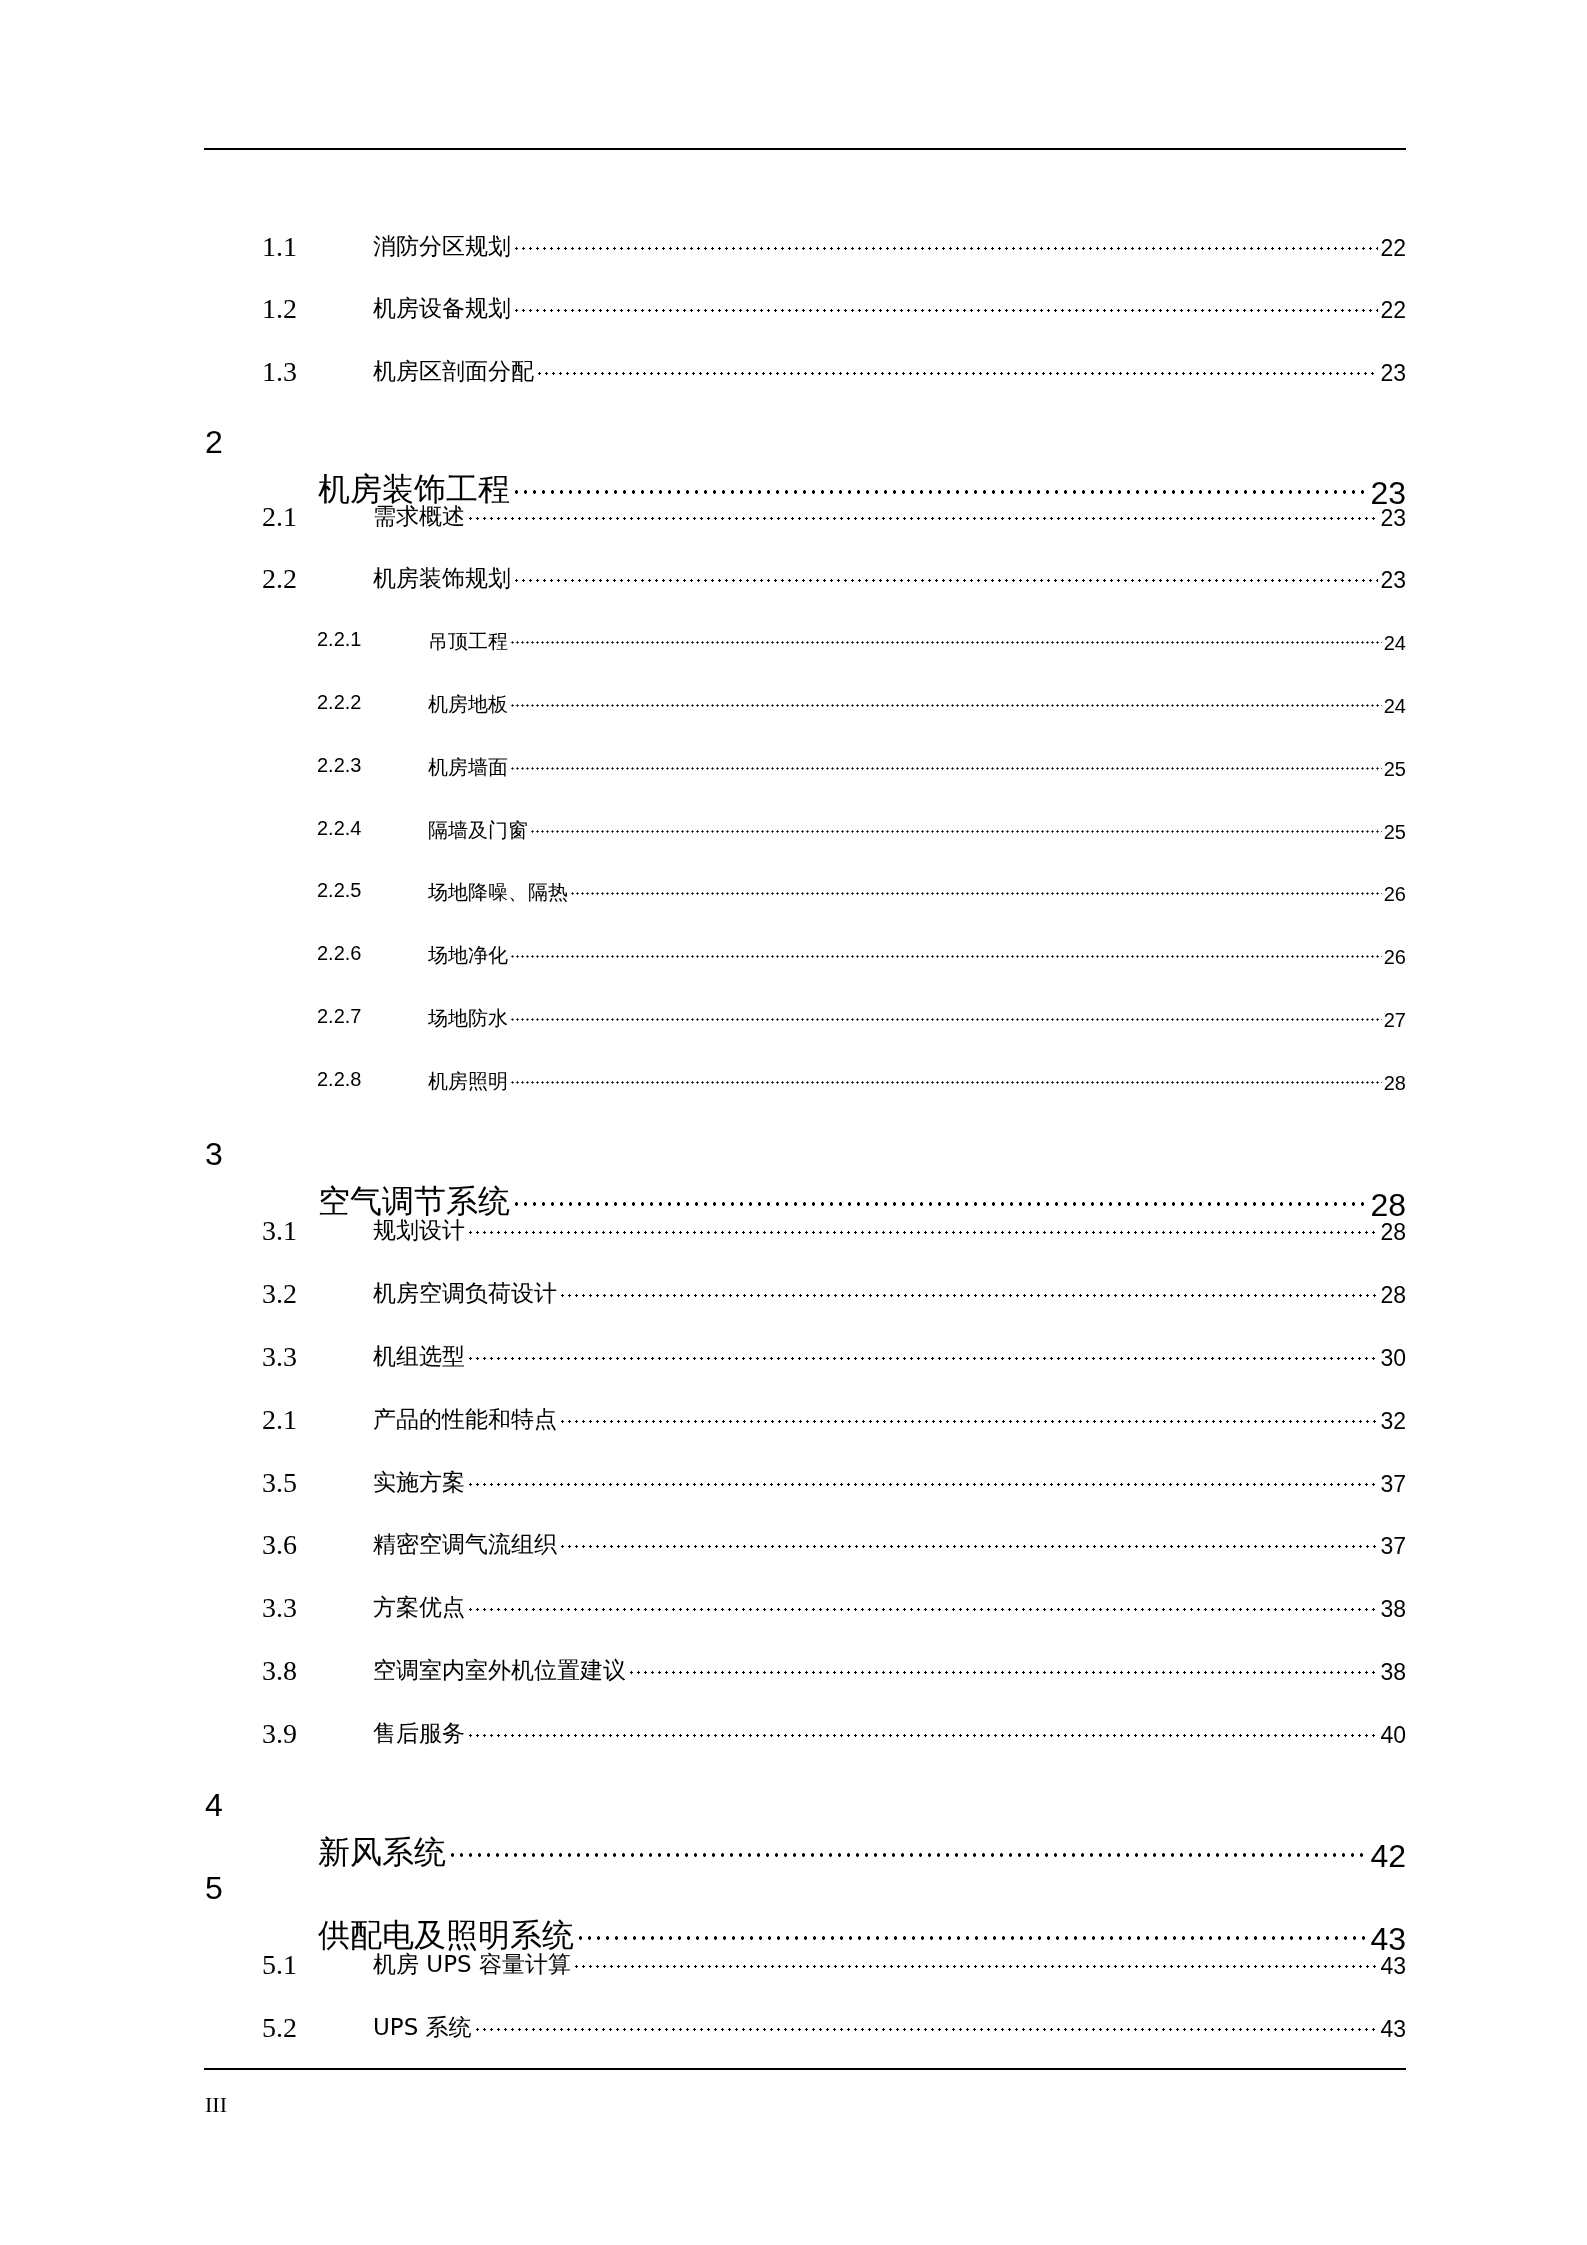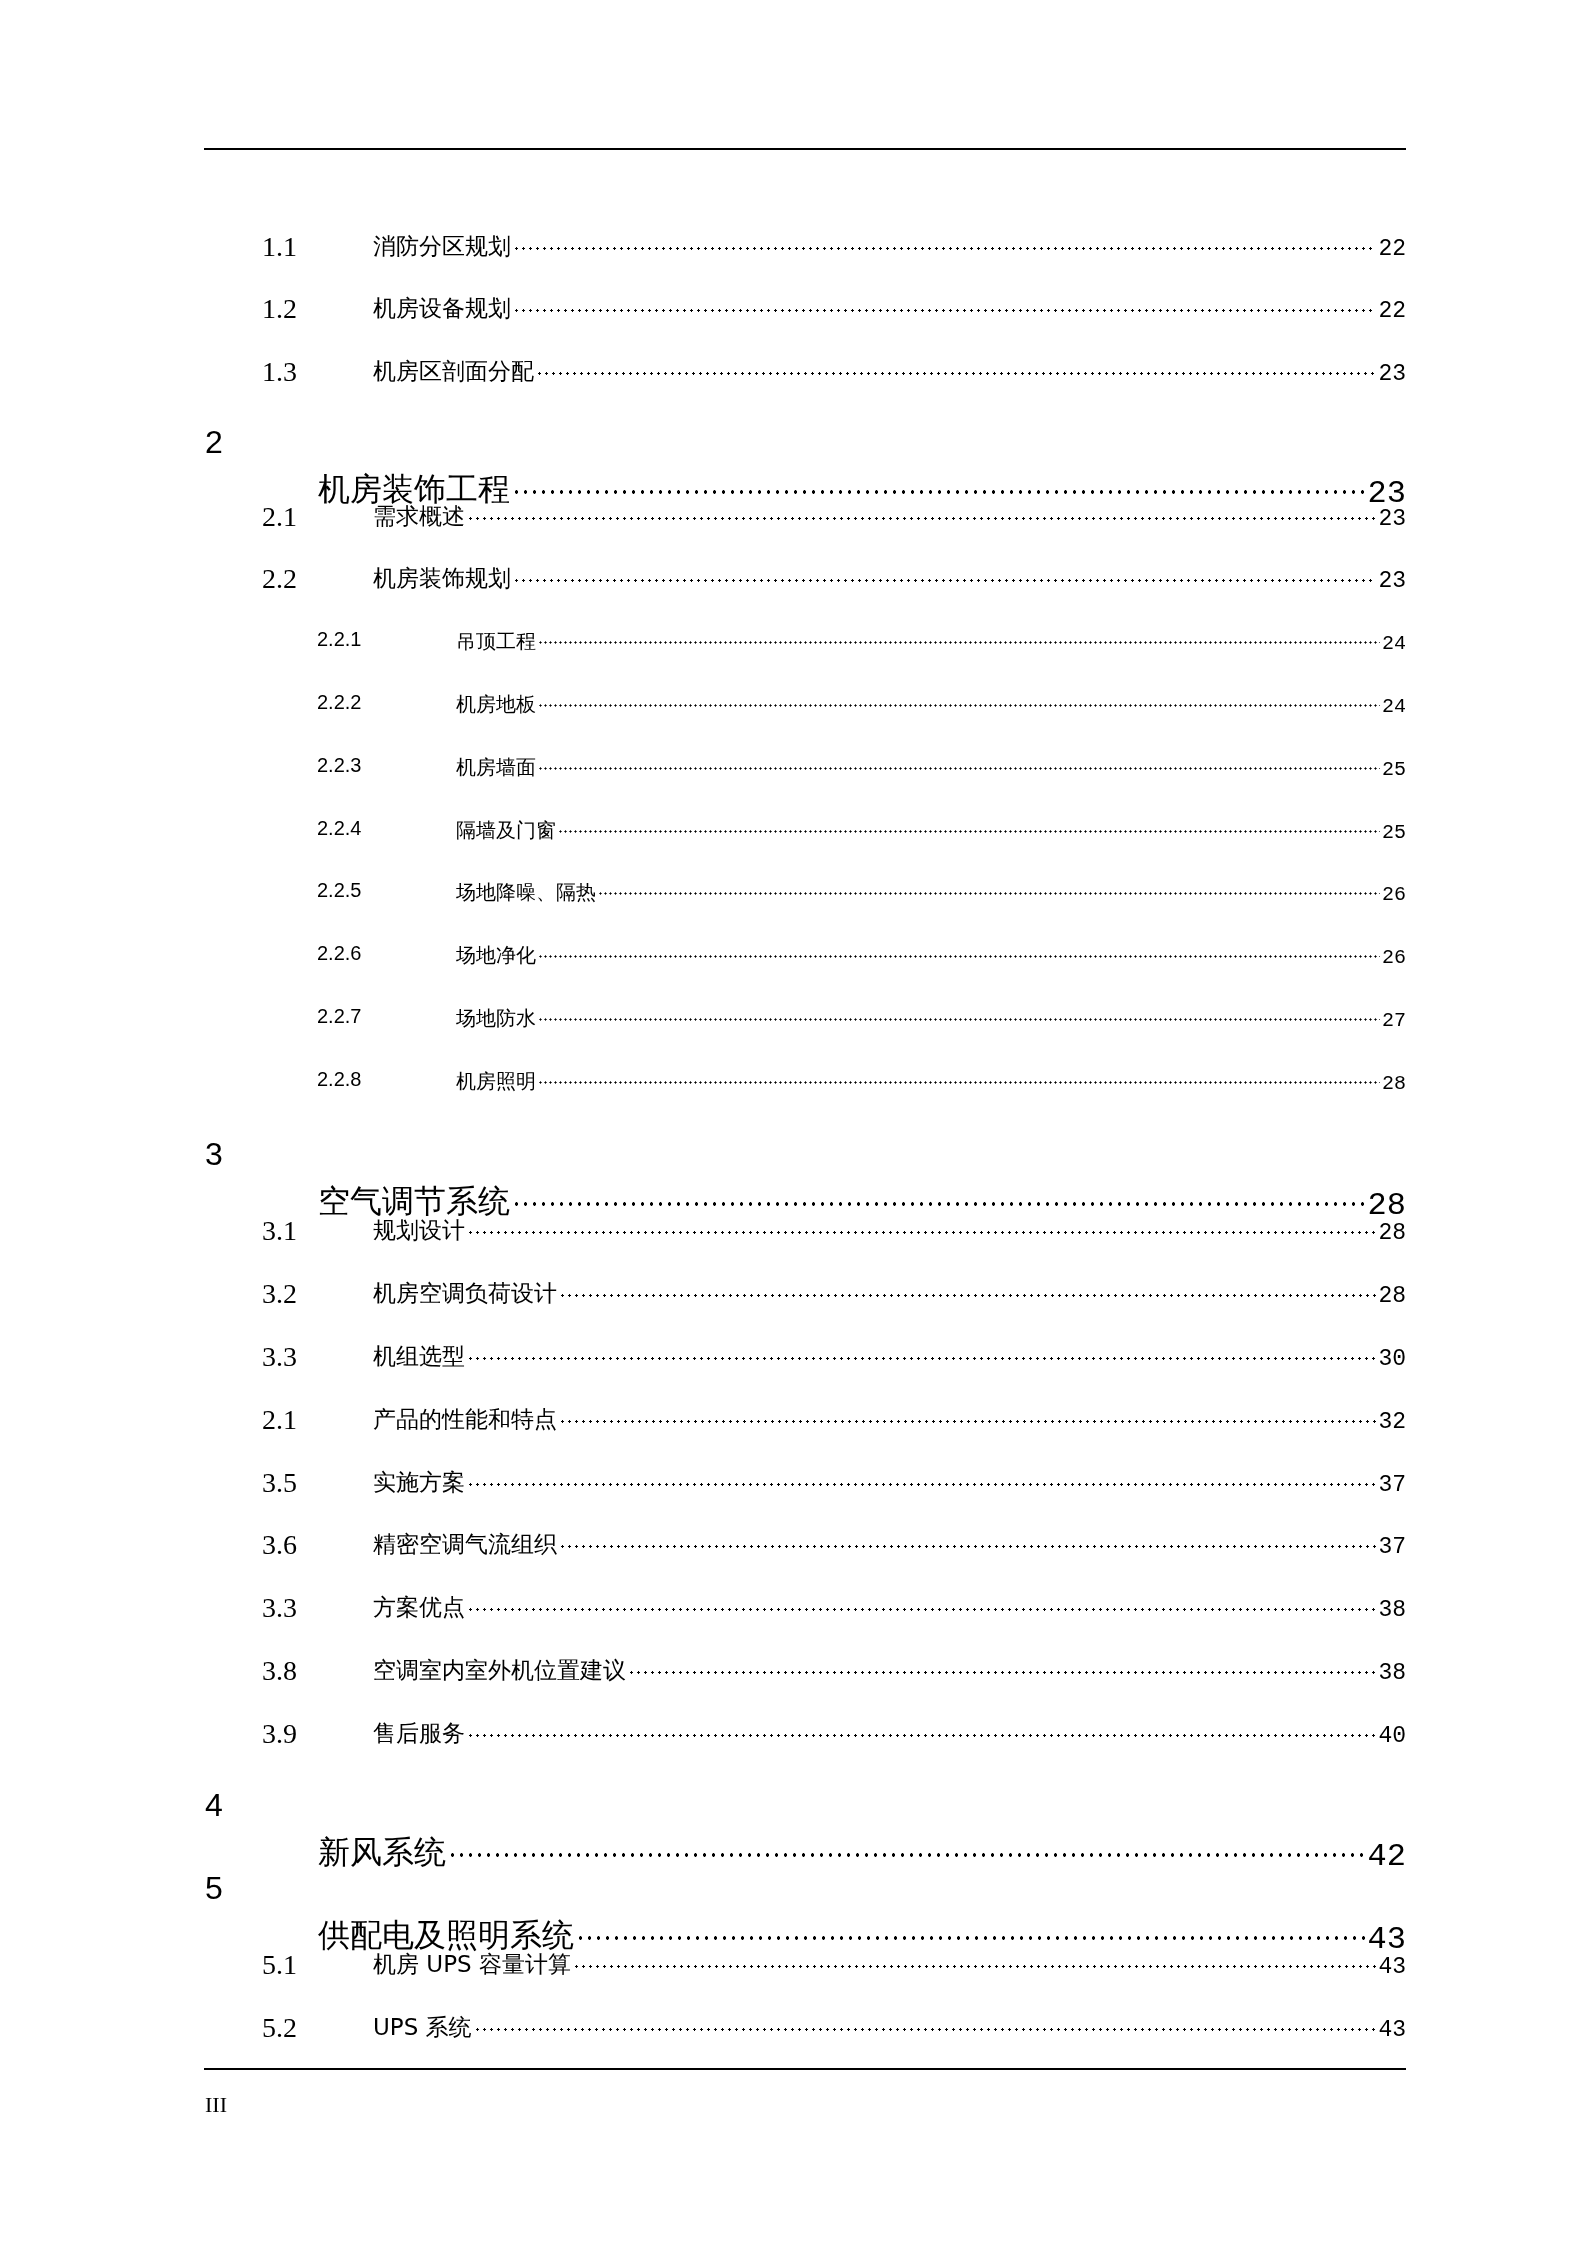--- a/index.html
+++ b/index.html
@@ -4,37 +4,37 @@
 <style>
   html, body { margin: 0; padding: 0; background: #ffffff; }
   body { width: 1587px; height: 2245px; position: relative; overflow: hidden; color: #000; }
   .rule { position: absolute; left: 204px; width: 1202px; height: 2px; background: #000; }
   .row { position: absolute; left: 0; width: 1587px; display: block; }
   .num { position: absolute; white-space: nowrap; }
   .entry { position: absolute; display: flex; align-items: flex-end; white-space: nowrap; right: 181px; }
   .title { flex: 0 0 auto; }
   .leader { flex: 1 1 auto; overflow: hidden; margin: 0 2px; align-self: baseline; height: 1em; position: relative; }
   .leader::after { content: ""; position: absolute; left: 0; right: 0; bottom: 0.18em; height: 3px; }
-  .page { flex: 0 0 auto; font-family: Liberation Mono, monospace; }
+  .page { flex: 0 0 auto; font-family: Liberation Sans, sans-serif; }
 
   
   .l1 .num { left: 205px; font-family: "Liberation Sans", sans-serif; font-size: 32px; }
   .l1 .entry { left: 318px; font-size: 32px; font-family: "DejaVu Sans", sans-serif; margin-top: 44px; }
   .l1 .page { font-size: 32px; }
   .l1 .leader::after { background-image: radial-gradient(circle, #000 1.6px, transparent 1.9px); background-size: 9px 4px; background-repeat: repeat-x; height: 4px; }
 
   
   .l2 .num { left: 262px; font-family: Liberation Serif, serif; font-size: 28px; }
   .l2 .entry { left: 373px; font-size: 23px; font-family: "DejaVu Sans", sans-serif; }
   .l2 .page { font-size: 23px; }
   .l2 .leader::after { background-image: radial-gradient(circle, #000 1.1px, transparent 1.4px); background-size: 7px 3px; background-repeat: repeat-x; }
 
   
   .l3 .num { left: 317px; font-family: Liberation Sans, sans-serif; font-size: 20px; }
-  .l3 .entry { left: 428px; font-size: 20px; font-family: "DejaVu Sans", sans-serif; margin-left: 28px; }
+  .l3 .entry { left: 428px; font-size: 20px; font-family: "DejaVu Sans", sans-serif; }
   .l3 .page { font-size: 20px; }
   .l3 .leader::after { background-image: radial-gradient(circle, #000 0.9px, transparent 1.2px); background-size: 5px 3px; background-repeat: repeat-x; }
 
   .footer-page { position: absolute; left: 205px; top: 2092px; font-family: "Liberation Serif", serif; font-size: 22px; }
 </style>
 </head>
 <body>
 
 <div class="rule" style="top:148px;"></div>
 

